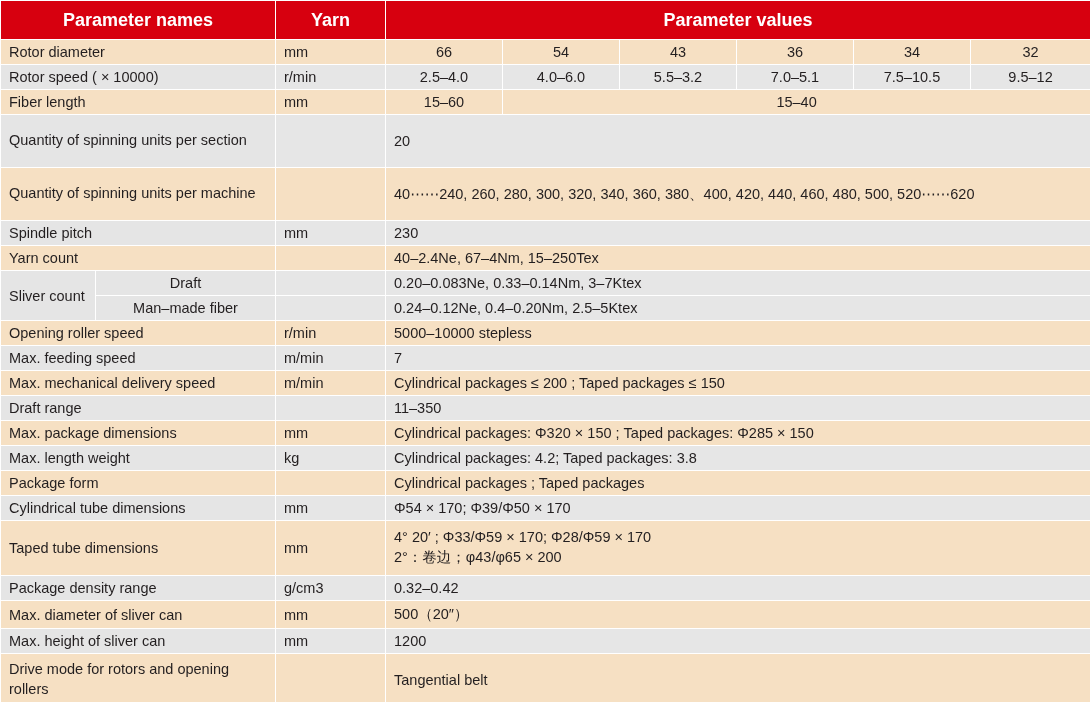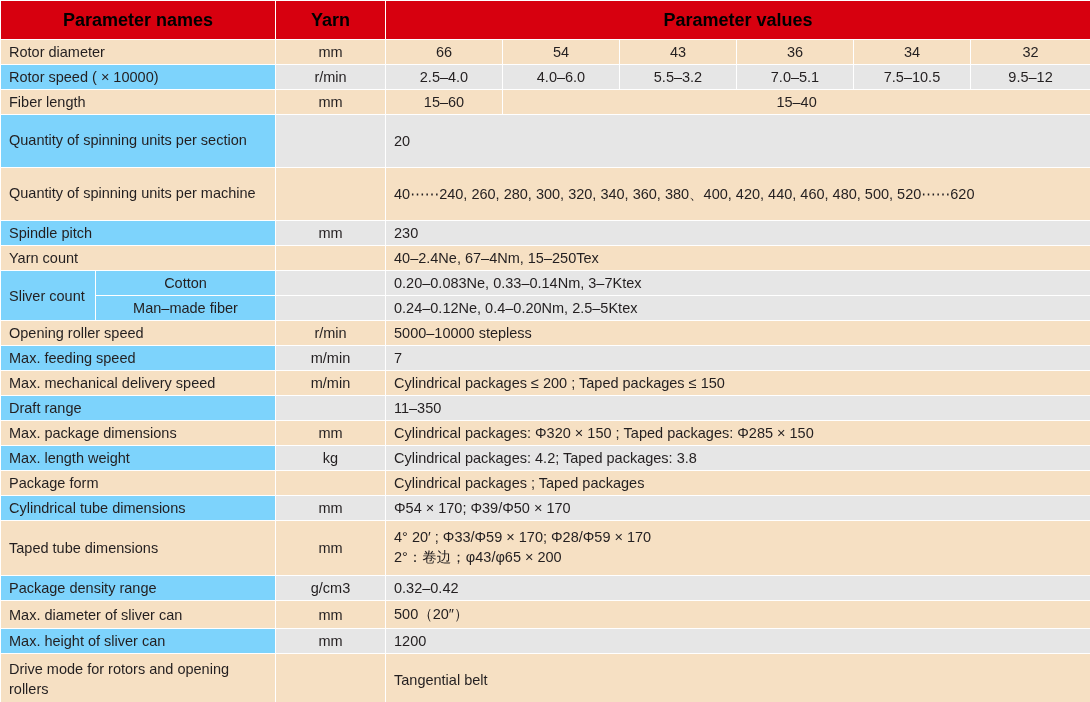--- a/index.html
+++ b/index.html
@@ -20,42 +20,42 @@
     font-size: 14.5px;
     color: #231f20;
   }
   table.spec td, table.spec th {
     border: 1px solid #ffffff;
     padding: 4px 8px;
     vertical-align: middle;
   }
   .hdr {
     background: #d7000f;
-    color: #000000;
+    color: #ffffff;
     font-weight: bold;
     font-size: 18px;
     text-align: center;
     height: 30px;
     border: 1px solid #d7000f;
   }
   
   .rowA td { background: #f6e0c3; }
   .rowB td { background: #e6e6e6; }
   .rowA td.name, .rowA td.sub { background: #f6e0c3; }
-  .rowB td.name, .rowB td.sub { background: #7dd3fc; }
+  .rowB td.name, .rowB td.sub { background: #e5e5e5; }
 
   td.name {
     text-align: left;
     padding-left: 8px;
   }
   td.sub {
     text-align: center;
   }
   td.unit {
-    text-align: center;
+    text-align: left;
   }
   td.val {
     text-align: left;
     padding-left: 8px;
   }
   td.valc {
     text-align: center;
   }
   .nowrap { white-space: nowrap; }
   .two-line { line-height: 1.35; }
@@ -131,21 +131,21 @@
   </tr>
 
   <tr class="rowA">
     <td class="name" colspan="2">Yarn count</td>
     <td class="unit"></td>
     <td class="val" colspan="6">40–2.4Ne,  67–4Nm,  15–250Tex</td>
   </tr>
 
   <tr class="rowB">
     <td class="name" rowspan="2" style="vertical-align:middle">Sliver count</td>
-    <td class="sub">Cotton</td>
+    <td class="sub">Draft</td>
     <td class="unit"></td>
     <td class="val" colspan="6">0.20–0.083Ne,  0.33–0.14Nm,  3–7Ktex</td>
   </tr>
 
   <tr class="rowB">
     <td class="sub">Man–made fiber</td>
     <td class="unit"></td>
     <td class="val" colspan="6">0.24–0.12Ne,  0.4–0.20Nm,  2.5–5Ktex</td>
   </tr>
 

